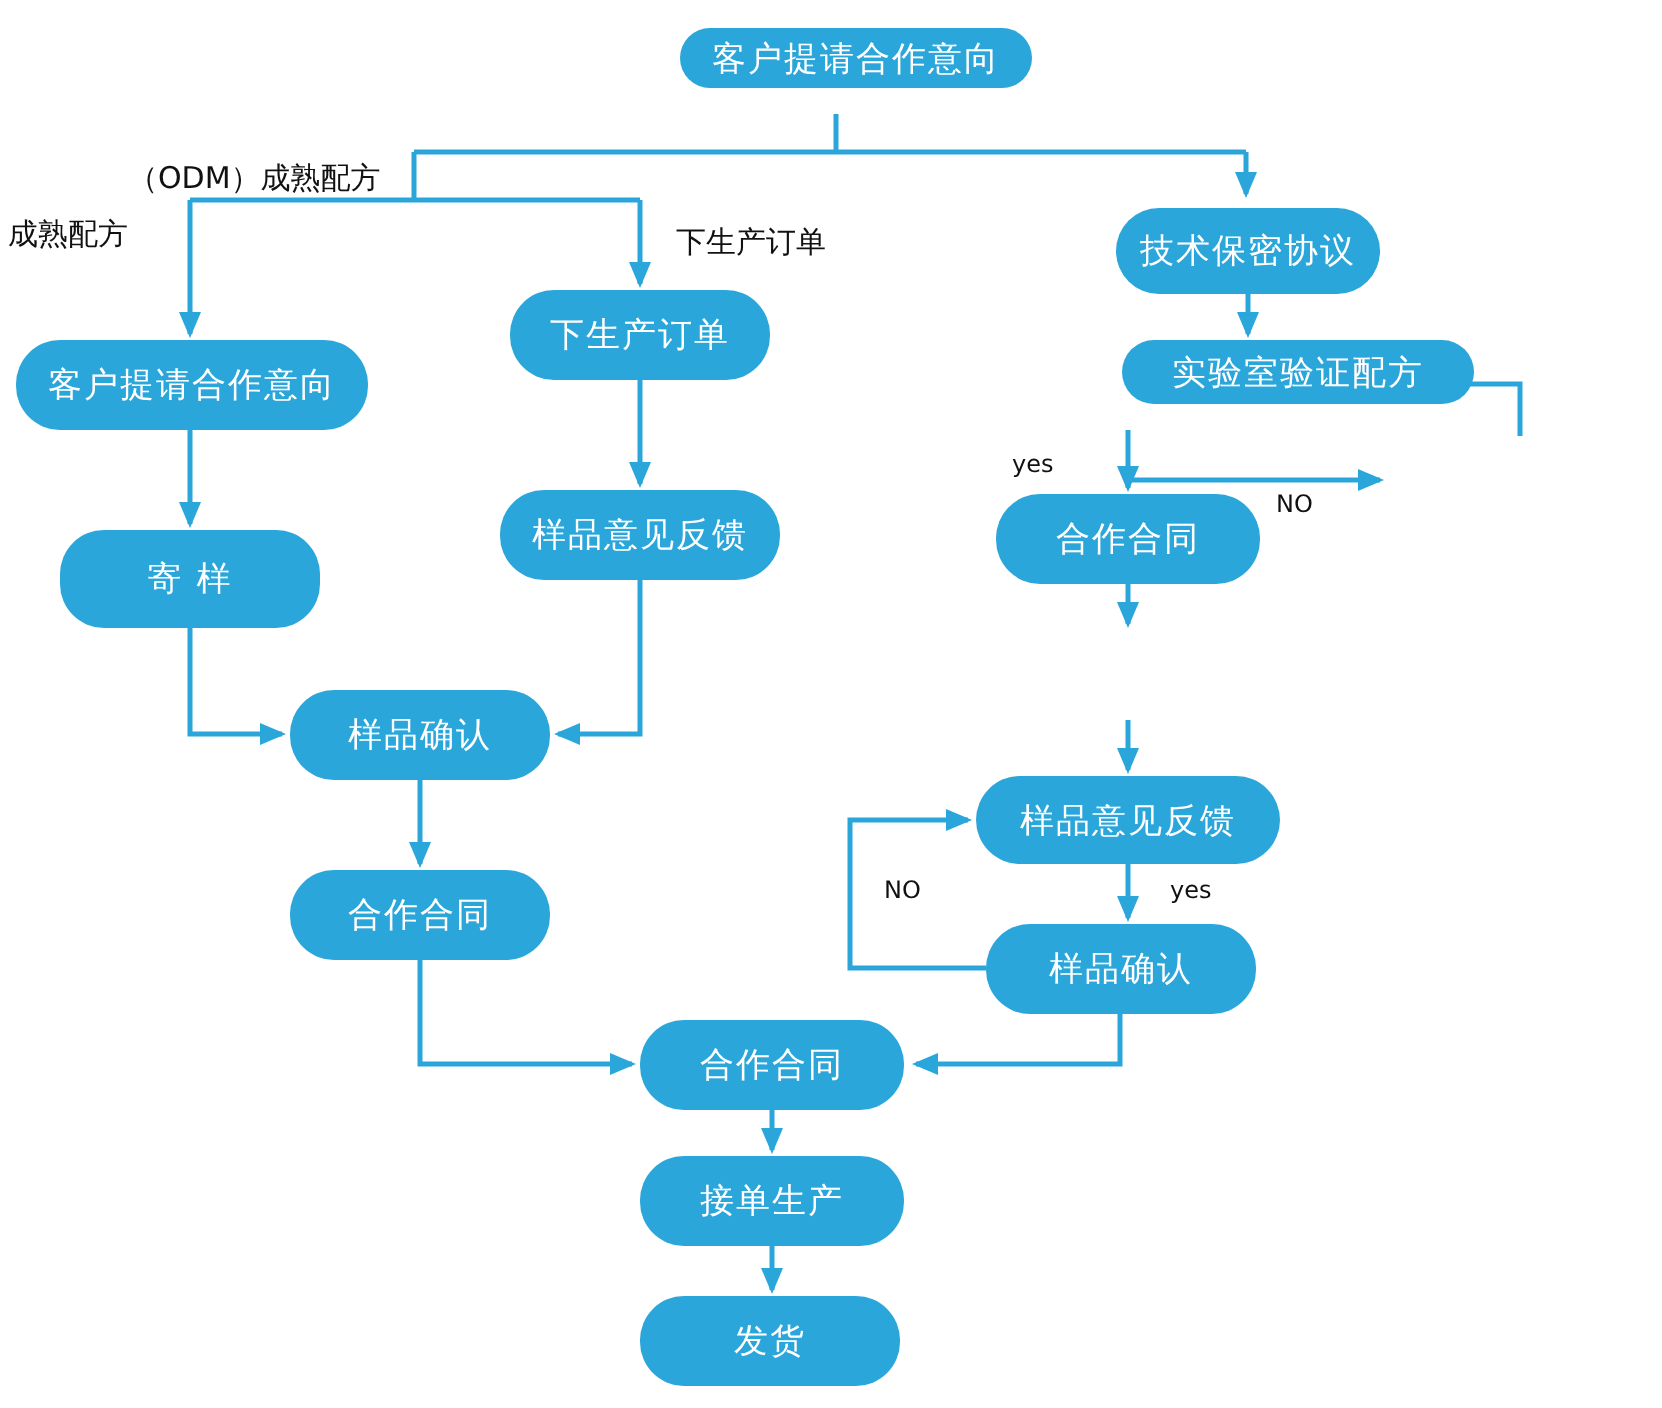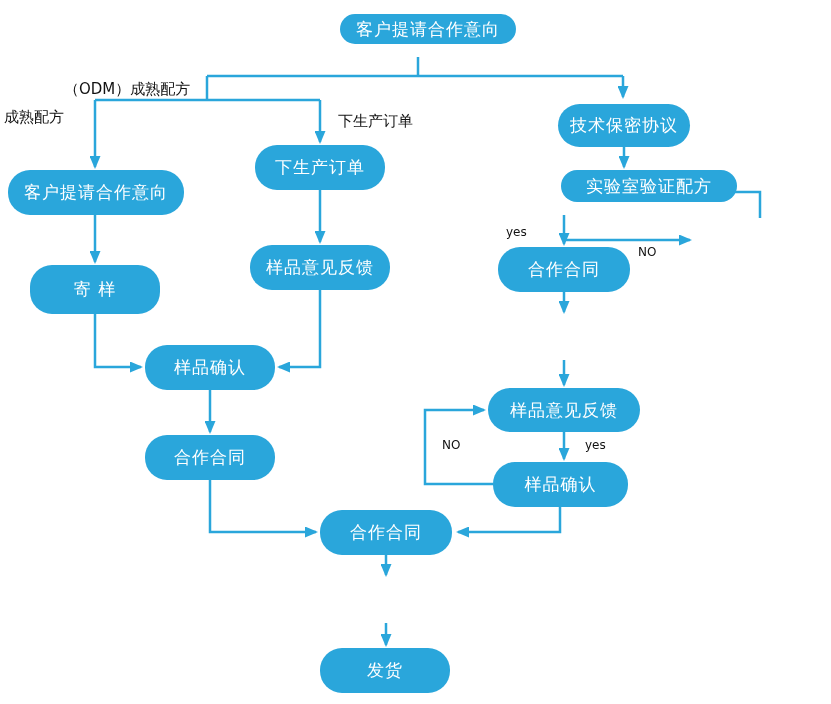--- a/index.html
+++ b/index.html
@@ -103,20 +103,21 @@
 
   <div class="node" style="left:498px;top:247px;width:132px;height:45px">合作合同</div>
 
 
   <div class="node" style="left:488px;top:388px;width:152px;height:44px">样品意见反馈</div>
 
   <div class="node" style="left:493px;top:462px;width:135px;height:45px">样品确认</div>
 
   <div class="node" style="left:320px;top:510px;width:132px;height:45px">合作合同</div>
 
+  <div class="node" style="left:320px;top:578px;width:132px;height:45px">接单生产</div>
 
   <div class="node" style="left:320px;top:648px;width:130px;height:45px">发货</div>
 
   <div class="edge-label" style="left:64px;top:80px">（ODM）成熟配方</div>
 
 
   <div class="edge-label" style="left:4px;top:108px">成熟配方</div>
 
   <div class="edge-label" style="left:338px;top:112px">下生产订单</div>
 

